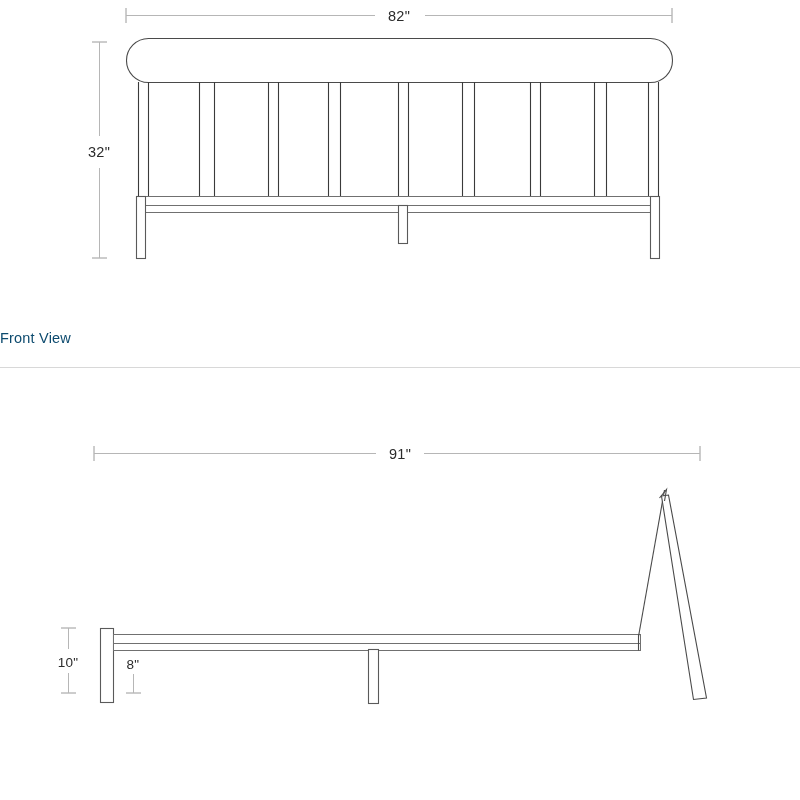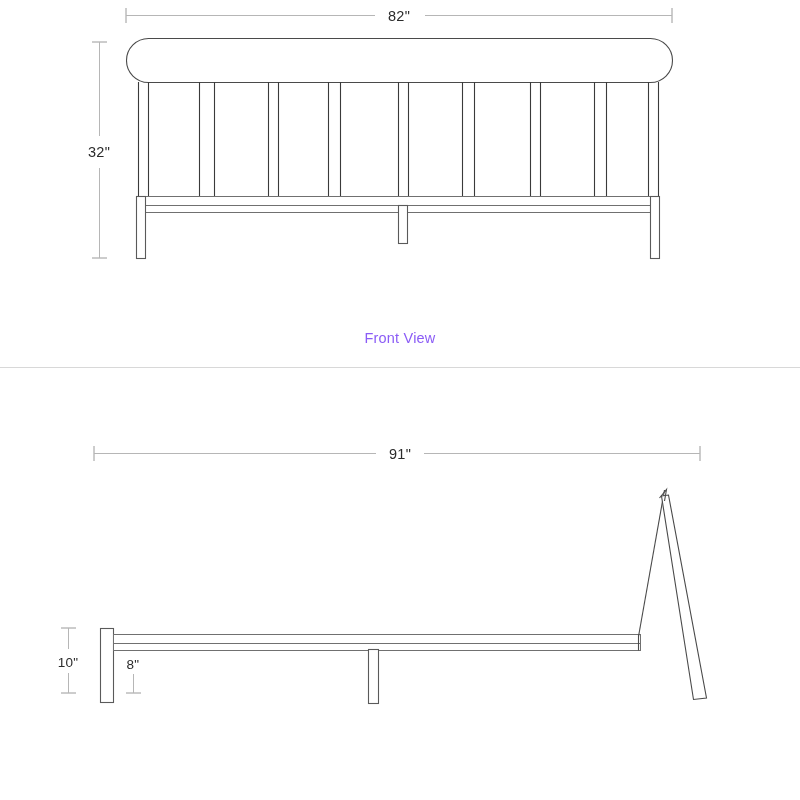--- a/index.html
+++ b/index.html
@@ -32,24 +32,23 @@
     left: 0;
     top: 367px;
     width: 800px;
     height: 1px;
     background: #d8d8d8;
   }
 
   .view-caption {
     position: absolute;
     width: 800px;
-    text-align: center;
     font-size: 14.5px;
     letter-spacing: 0.2px;
-    color: #8b5cf6;
+    color: #0c4a6e;
   }
   #front-view-caption { top: 330px; }
 
   svg { display: block; }
   .drawing-svg {
     position: absolute;
     left: 0;
     top: 0;
   }
 

